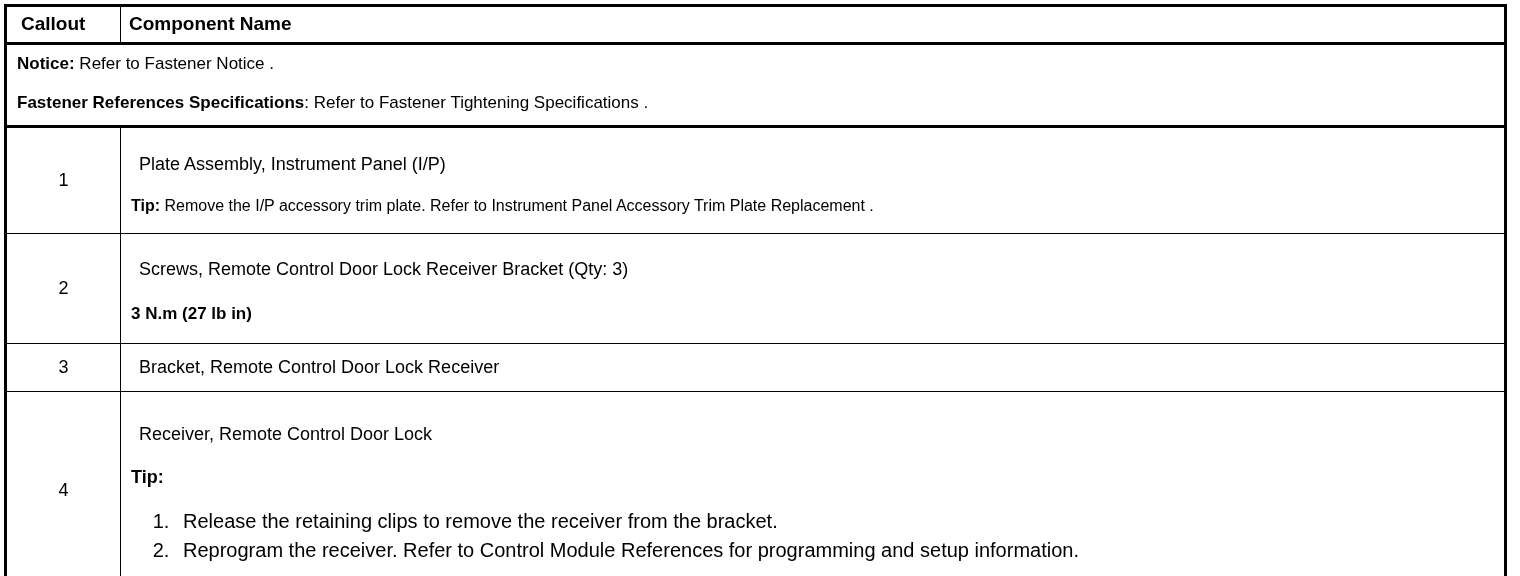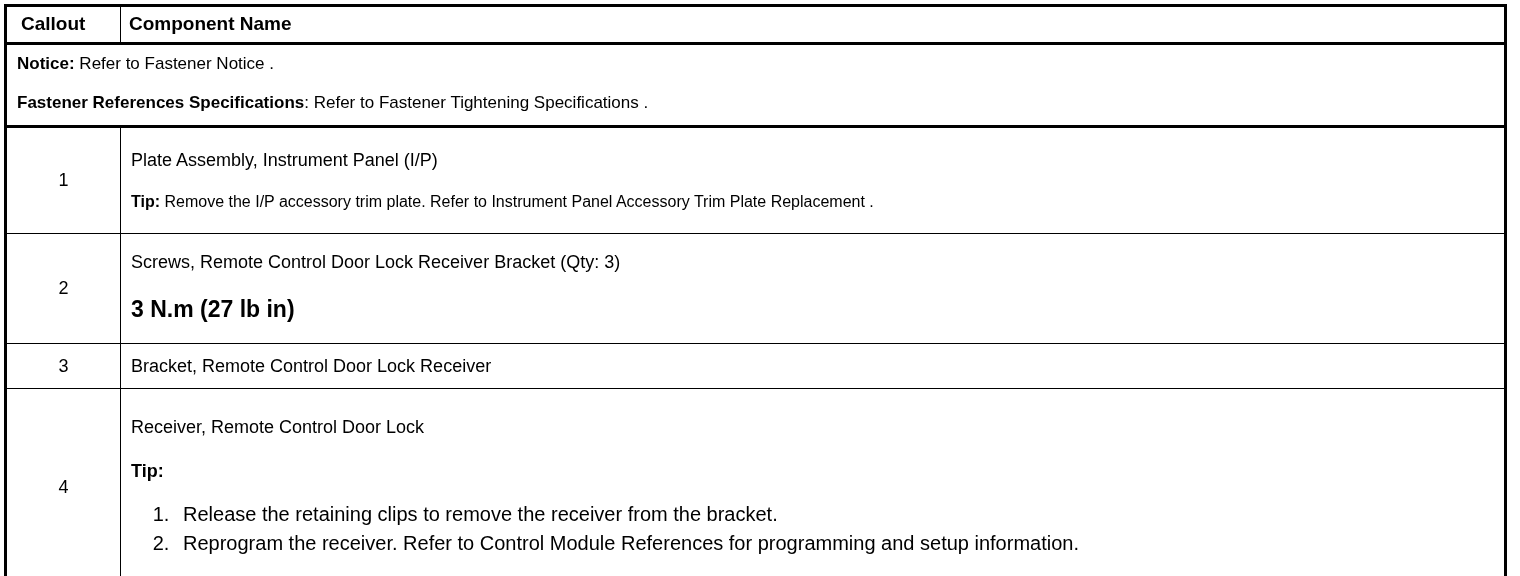--- a/index.html
+++ b/index.html
@@ -94,30 +94,30 @@
     text-align: left;
     vertical-align: top;
     padding: 8px 10px 9px 10px;
     font-size: 18px;
     line-height: 1.2;
   }
 
   .name-primary {
     font-size: 18px;
     line-height: 1.25;
-    margin: 0;
+    margin: 8px;
   }
   .name-tip {
     margin: 20px 0 0 0;
     font-size: 16px;
     line-height: 1.25;
   }
   .name-torque {
     margin: 22px 0 2px 0;
-    font-size: 23px;
+    font-size: 17px;
     font-weight: bold;
     line-height: 1.25;
   }
   .tip-heading {
     margin: 22px 0 0 0;
     font-weight: bold;
     font-size: 18px;
   }
 
   ol.tip-list {

